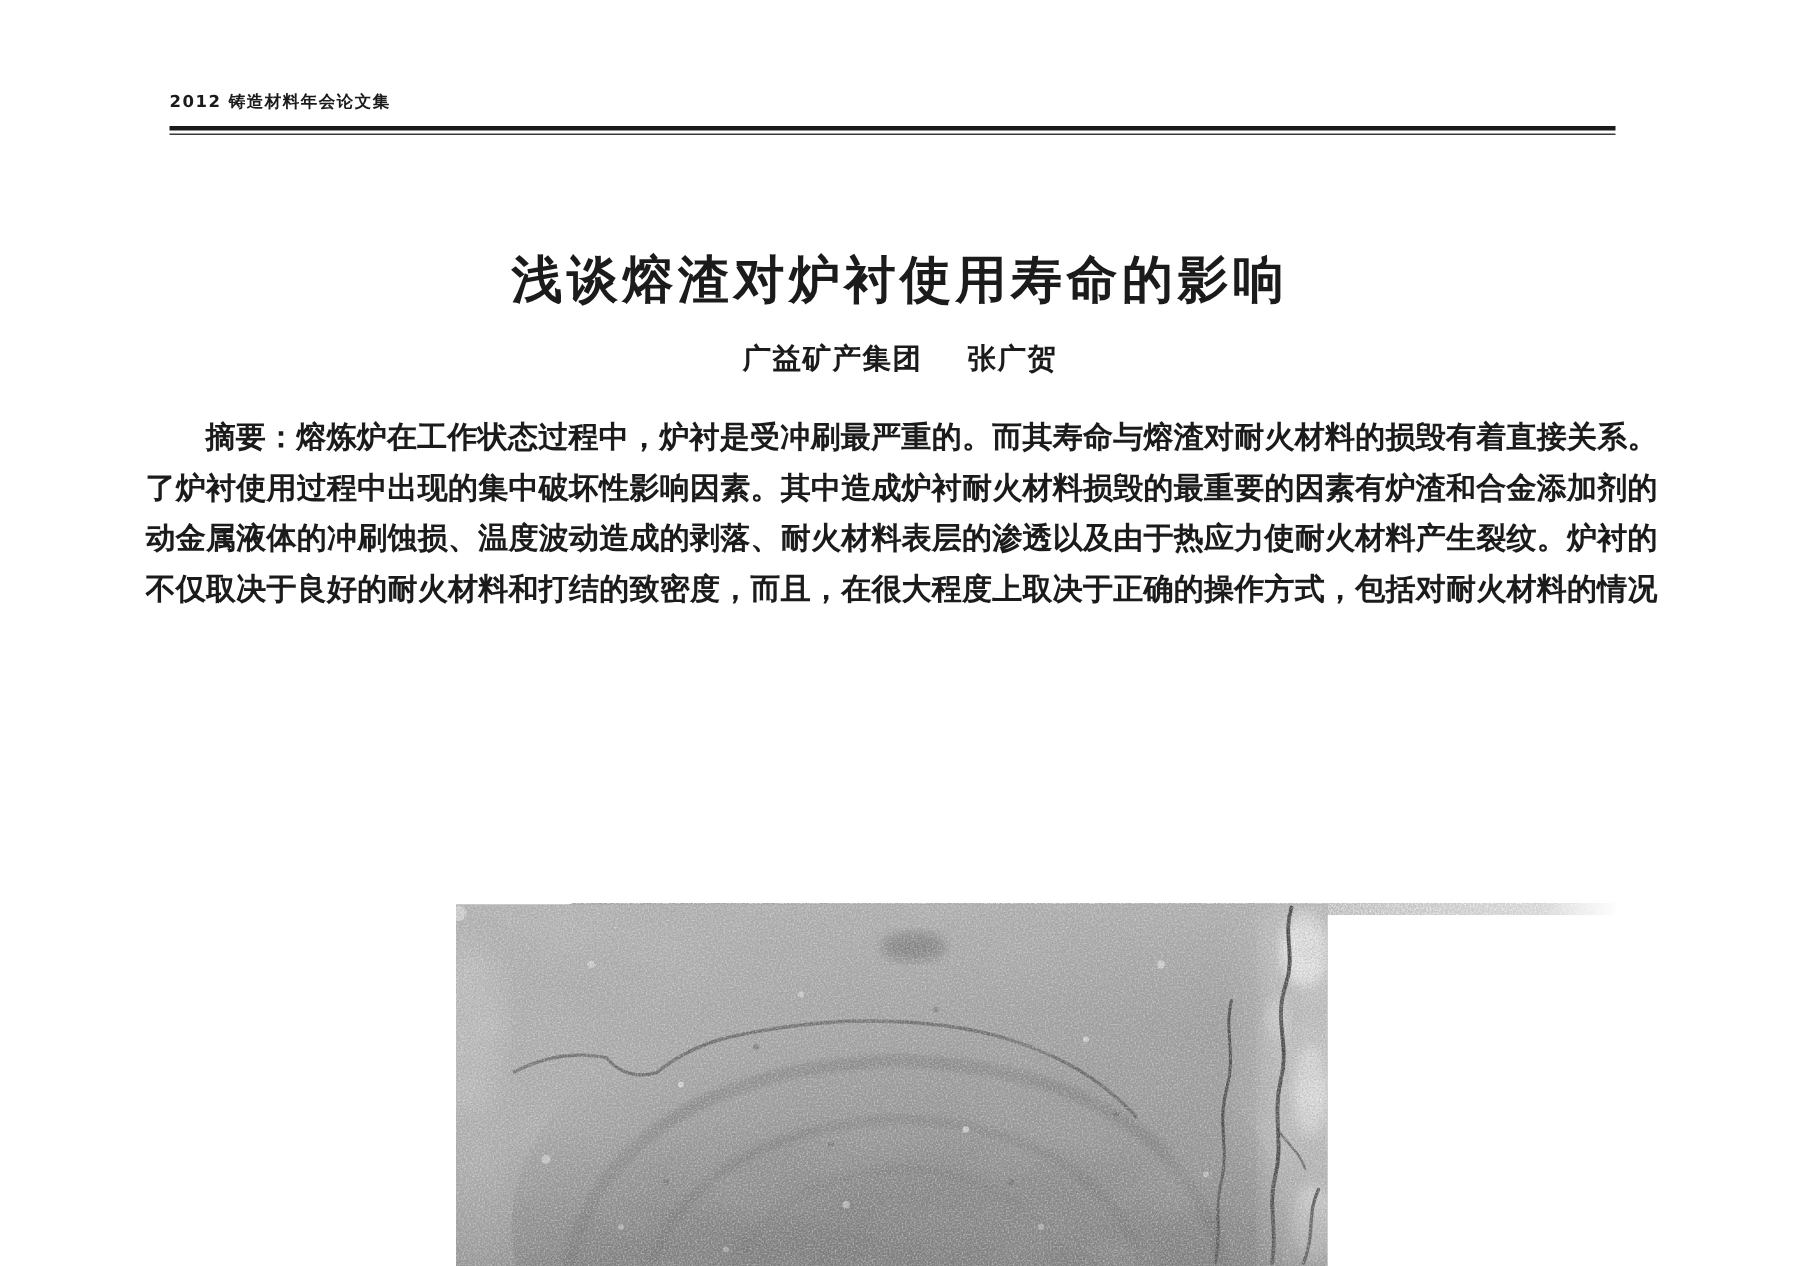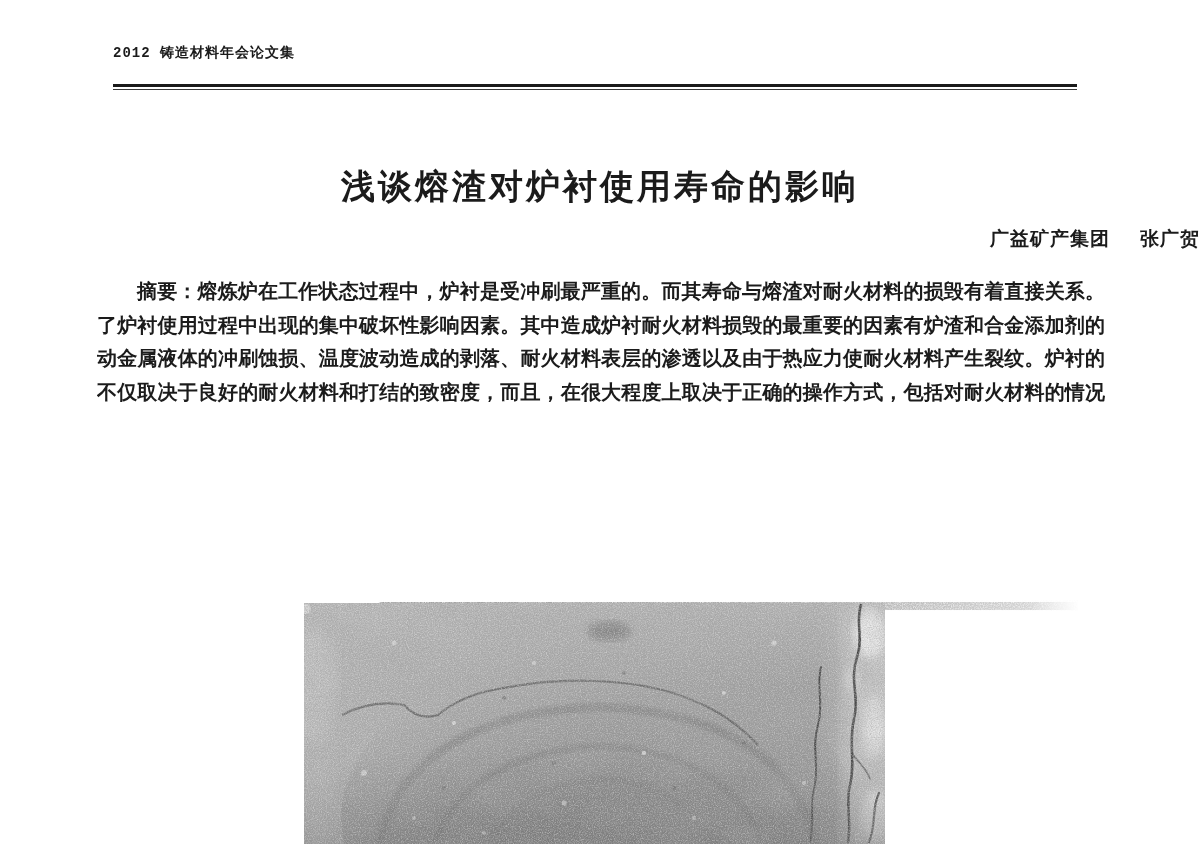--- a/index.html
+++ b/index.html
@@ -1,31 +1,31 @@
 <!DOCTYPE html>
 <html><head>
 <meta charset="utf-8">
 <style>
   html,body{margin:0;padding:0;background:#f2f2f2;}
   .page{
     position:relative;width:1200px;height:844px;background:#ffffff;
     font-family:"DejaVu Sans",sans-serif;color:#1b1b1b;overflow:hidden;
   }
   .journal{
-    position:absolute;left:113px;top:44px;font-size:14px;font-weight:700;
-    letter-spacing:1px;white-space:nowrap;font-family:Liberation Mono, monospace;
+    position:absolute;left:113px;top:60px;font-size:11px;font-weight:700;
+    letter-spacing:1px;white-space:nowrap;
   }
   .rule-thick{position:absolute;left:113px;top:84px;width:964px;height:3px;background:#1a1a1a;}
   .rule-thin{position:absolute;left:113px;top:89px;width:964px;height:1px;background:#3a3a3a;}
   .title{
     position:absolute;left:0;top:164px;width:1200px;text-align:center;
     font-size:34px;font-weight:700;letter-spacing:3px;white-space:nowrap;
   }
   .byline{
-    position:absolute;left:0;top:226px;width:1200px;text-align:right;
+    position:absolute;left:0;top:226px;width:1200px;text-align:center;
     font-size:19px;font-weight:700;letter-spacing:1px;white-space:nowrap;
   }
   .byline .org{margin-right:30px;}
   .para{
     position:absolute;left:97px;width:1008px;font-size:20px;
     line-height:33.5px;font-weight:600;overflow:hidden;
   }
   .abstract{top:275px;}
   .bodytext{top:461px;}
   .tline{

